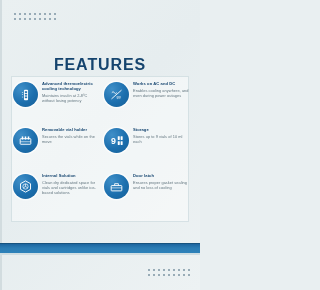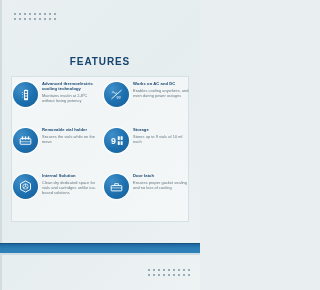--- a/index.html
+++ b/index.html
@@ -44,21 +44,21 @@
   }
   .dots-tl { left: 13px; top: 12px; }
   .dots-br { left: 147px; top: 268px; }
 
   .title {
     position: absolute;
     top: 56px;
     left: 0;
     width: 200px;
     text-align: center;
-    font-size: 10px;
+    font-size: 16px;
     font-weight: bold;
     letter-spacing: 0.9px;
     color: #15446e;
   }
 
   .panel {
     position: absolute;
     left: 11px;
     top: 76px;
     width: 178px;

